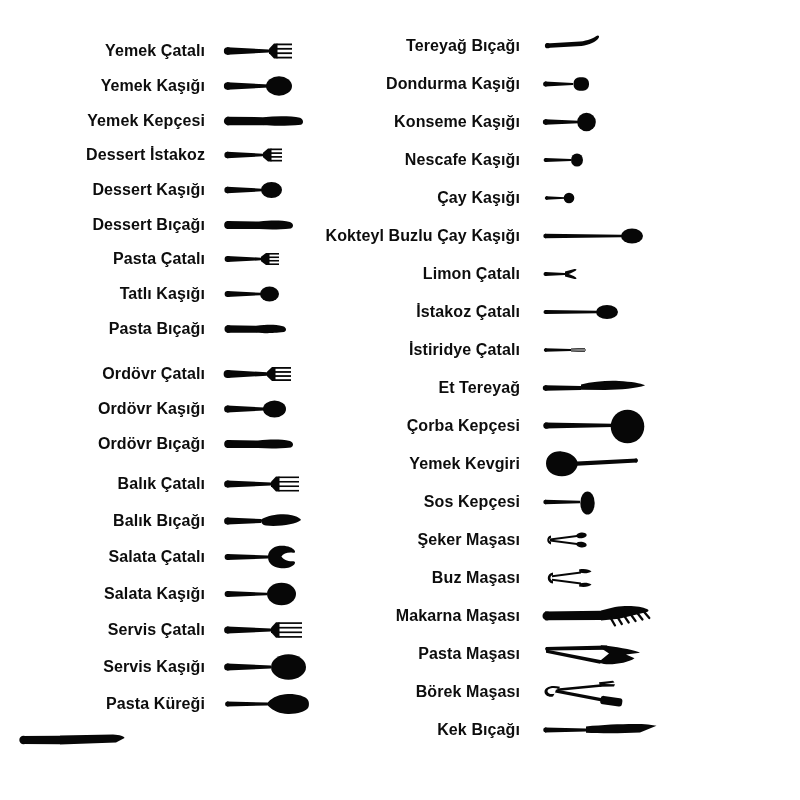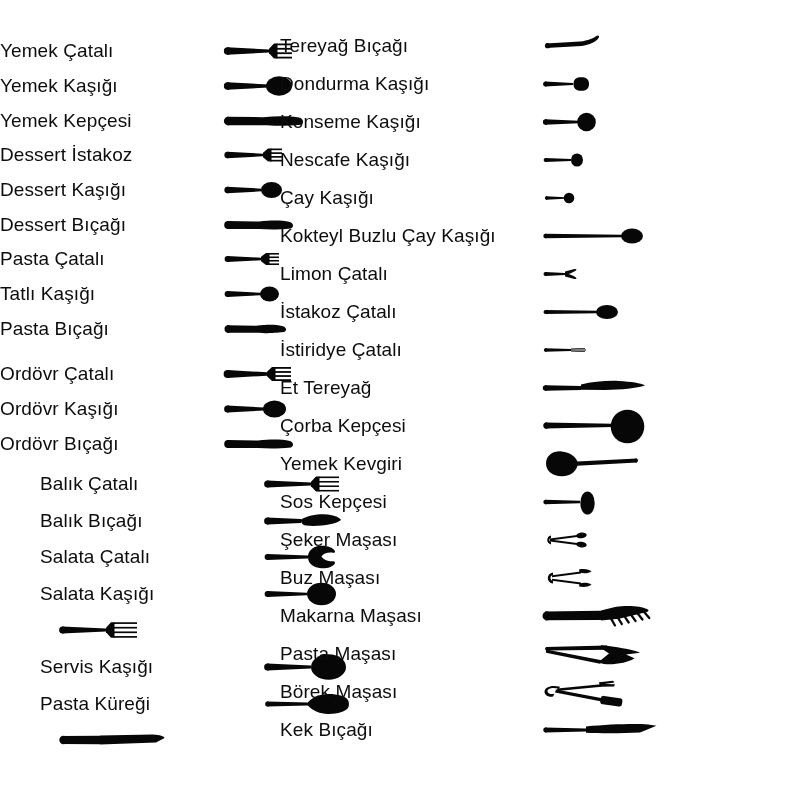--- a/index.html
+++ b/index.html
@@ -6,23 +6,23 @@
   body{width:800px;height:800px;font-family:"Liberation Sans",sans-serif;}
   .canvas{position:relative;width:800px;height:800px;background:#fff;overflow:hidden;}
   .col{position:absolute;display:flex;flex-direction:column;}
   .col-left{left:0;top:34px;width:400px;}
   .col-right{left:280px;top:27px;width:520px;}
   .row{display:flex;align-items:center;}
   .col-left .row{height:34.7px;}
   .col-left .row:nth-child(10){margin-top:10.5px;}
   .col-left .row:nth-child(n+10){height:35px;}
   .col-left .row:nth-child(13){margin-top:4px;}
-  .col-left .row:nth-child(n+13){height:36.6px;padding-left:40px;}
+  .col-left .row:nth-child(n+13){height:36.6px;}
   .col-right .row{height:38px;}
-  .label{text-align:left;font-size:19px;font-weight:400;color:#0d0d0d;white-space:nowrap;letter-spacing:.1px;}
+  .label{text-align:right;font-size:16px;font-weight:700;color:#0d0d0d;white-space:nowrap;letter-spacing:.1px;}
   .col-left .label{width:205px;}
   .col-right .label{width:240px;}
   .col-left .icon{margin-left:20px;}
   .col-right .icon{margin-left:23px;}
   .icon{display:flex;align-items:center;}
   .icon svg{display:block;overflow:visible;fill:#070707;}
 </style>
 </head>
 <body>
 
@@ -198,20 +198,21 @@
         <div class="label">Salata Kaşığı</div>
         <div class="icon">
           <svg width="72" height="40" viewBox="0 0 72 40" xmlns="http://www.w3.org/2000/svg">
             <polygon points="2,17 42,18.74 42,21.26 2,23"></polygon>
             <circle cx="2.6" cy="20" r="3"></circle>
             <ellipse cx="56.5" cy="20" rx="14.5" ry="11.3"></ellipse>
           </svg>
         </div>
       </div>
       <div class="row">
+        <div class="label">Servis Çatalı</div>
         <div class="icon">
           <svg width="78" height="40" viewBox="0 0 78 40" xmlns="http://www.w3.org/2000/svg">
             <polygon points="2,16.5 46,18.53 46,21.47 2,23.5"></polygon>
             <circle cx="2.6" cy="20" r="3.5"></circle>
             <polygon points="46,17.7 51,12.25 54.5,12.25 54.5,27.75 51,27.75 46,22.3"></polygon>
             <polygon points="53.5,12.25 77,12.25 77,13.95 53.5,13.95"></polygon>
             <polygon points="53.5,16.849999999999998 77,16.849999999999998 77,18.55 53.5,18.55"></polygon>
             <polygon points="53.5,21.45 77,21.45 77,23.150000000000002 53.5,23.150000000000002"></polygon>
             <polygon points="53.5,26.05 77,26.05 77,27.750000000000004 53.5,27.750000000000004"></polygon>
           </svg>

